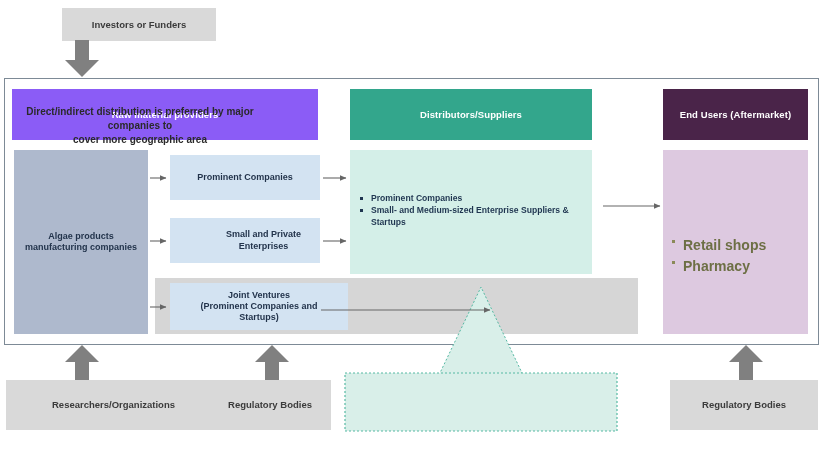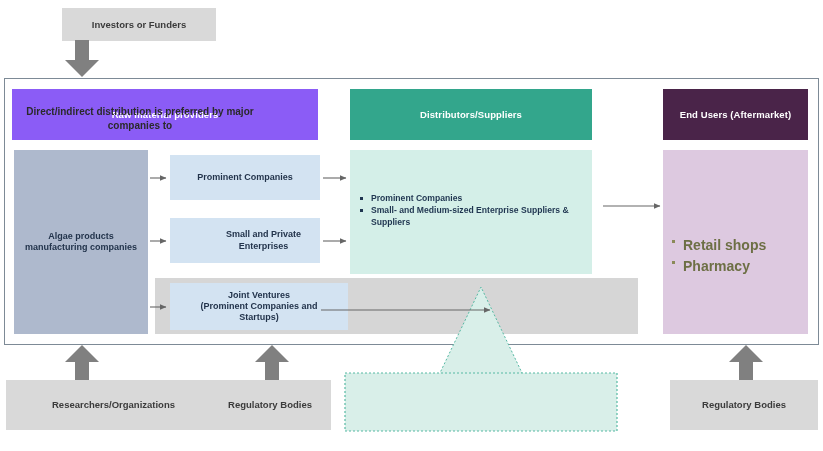--- a/index.html
+++ b/index.html
@@ -191,39 +191,40 @@
       <div>Joint Ventures</div>
       <div>(Prominent Companies and</div>
       <div>Startups)</div>
     </div>
   </div>
 
   <ul class="abs bul" id="list-dist">
     <li>Prominent Companies</li>
     <li style="padding-left:11px;">
       <span>Small- and Medium-sized Enterprise Suppliers &amp;</span>
-      <span style="display:block;">Suppliers</span>
+      <span style="display:block;">Startups</span>
     </li>
   </ul>
 
   <ul class="abs bul" id="list-end">
     <li>Retail shops</li>
     <li>Pharmacy</li>
   </ul>
 
   <svg class="abs" id="callout" viewBox="0 0 280 150">
 
     <polygon points="98,92 140,4 182,92" fill="#d9efe9" stroke="#57b9a4" stroke-width="1" stroke-dasharray="2,2"></polygon>
 
     <rect x="4" y="90" width="272" height="58" fill="#d9efe9" stroke="#57b9a4" stroke-width="1.2" stroke-dasharray="2,2"></rect>
 
     <rect x="99" y="91" width="82" height="4" fill="#d9efe9"></rect>
   </svg>
   <div id="callout-text">
     <div>Direct/indirect distribution is preferred by major companies to</div>
+    <div>cover more geographic area</div>
   </div>
 
   <svg class="abs" id="connectors" viewBox="0 0 823 451">
     <defs>
       <marker id="ah" markerWidth="7" markerHeight="7" refX="6.2" refY="3.2" orient="auto" markerUnits="userSpaceOnUse">
         <path d="M0,0.4 L6.6,3.2 L0,6 z" fill="#666666"></path>
       </marker>
     </defs>
 
     <line x1="150" y1="178" x2="166" y2="178" stroke="#666666" stroke-width="1.1" marker-end="url(#ah)"></line>

